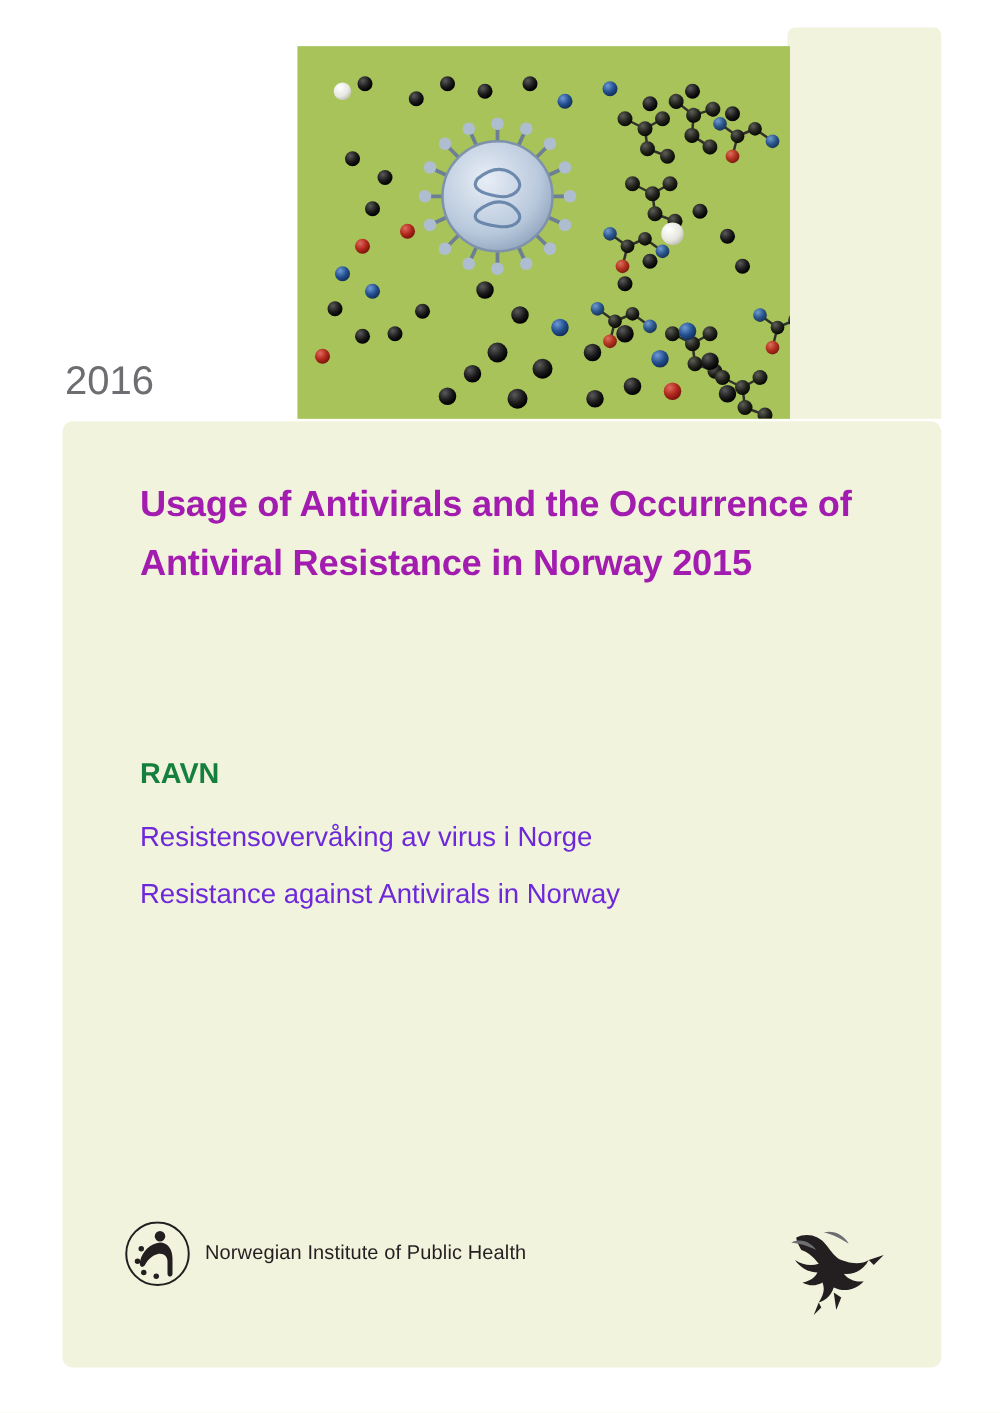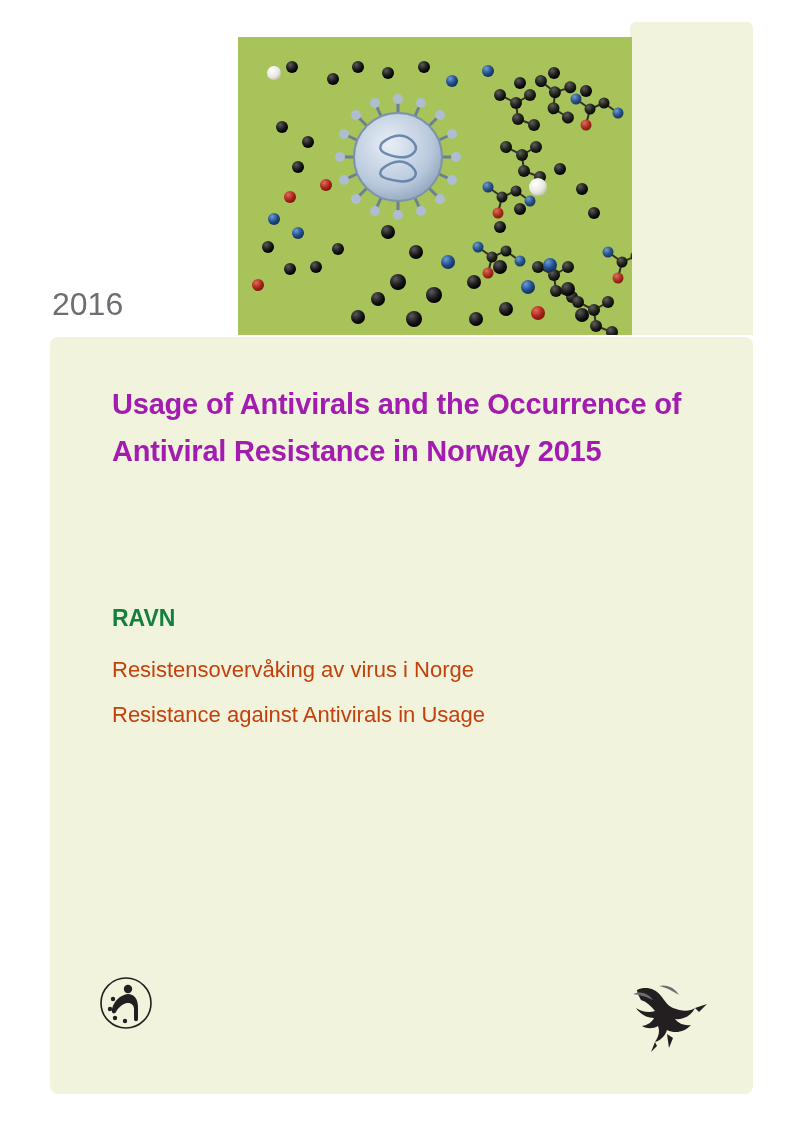--- a/index.html
+++ b/index.html
@@ -81,21 +81,21 @@
     font-size: 23px;
     font-weight: bold;
     color: #15803d;
   }
 
   .sub1, .sub2 {
     position: absolute;
     left: 62px;
     font-size: 22px;
     font-weight: 400;
-    color: #c2410c;
+    color: #6d28d9;
   }
   .sub1 { top: 320px; }
   .sub2 { top: 365px; }
 
   
   .fhi-logo {
     position: absolute;
     left: 48px;
     top: 640px;
     display: flex;
@@ -291,32 +291,33 @@
     </g>
   </svg>
 </div>
 
 <div class="year">2016</div>
 
 <div class="card">
   <div class="title">Usage of Antivirals and the Occurrence of Antiviral Resistance in Norway 2015</div>
   <div class="ravn">RAVN</div>
   <div class="sub1">Resistensovervåking av virus i Norge</div>
-  <div class="sub2">Resistance against Antivirals in Usage</div>
+  <div class="sub2">Resistance against Antivirals in Norway</div>
 
   <div class="fhi-logo">
     <svg width="56" height="52" viewBox="0 0 56 52" xmlns="http://www.w3.org/2000/svg">
       <circle cx="28" cy="26" r="25" fill="none" stroke="#231f20" stroke-width="1.6"></circle>
       <circle cx="30" cy="12" r="4.2" fill="#231f20"></circle>
       <path d="M30 17 C22 18 16 24 14 32 C13 36 16 38 18 35 C20 31 24 27 29 26 C33 25.5 36 28 36 32 L36 42 C36 45 40 45 40 42 L40 30 C40 22 36 17 30 17 Z" fill="#231f20"></path>
       <circle cx="15" cy="22" r="2.2" fill="#231f20"></circle>
       <circle cx="12" cy="32" r="2.2" fill="#231f20"></circle>
       <circle cx="17" cy="41" r="2.2" fill="#231f20"></circle>
       <circle cx="27" cy="44" r="2.2" fill="#231f20"></circle>
     </svg>
+    <span class="fhi-logo-text">Norwegian Institute of Public Health</span>
   </div>
 
   <svg class="raven-logo" viewBox="0 0 100 72" xmlns="http://www.w3.org/2000/svg">
     <path d="M22 8 C30 4 40 6 46 14 C50 19 53 24 58 26 C66 29 74 30 80 26 C76 34 68 38 60 37 C64 42 70 44 76 43 C70 50 60 52 52 48 C50 54 46 58 40 60 C44 54 45 49 43 44 C38 47 32 47 27 44 C33 43 37 40 39 36 C32 36 25 32 21 26 C27 30 34 31 40 29 C36 24 32 20 26 18 C24 14 22 11 22 8 Z" fill="#231f20"></path>
     <path d="M18 12 C26 8 34 12 38 18 C30 14 24 13 18 12 Z" fill="#6d6e71"></path>
     <path d="M44 4 C52 2 60 6 64 13 C56 8 50 5 44 4 Z" fill="#6d6e71"></path>
     <path d="M40 60 L36 70 L42 64 Z" fill="#231f20"></path>
     <path d="M52 52 L54 66 L58 56 Z" fill="#231f20"></path>
     <path d="M80 26 L92 22 L84 30 Z" fill="#231f20"></path>
   </svg>

